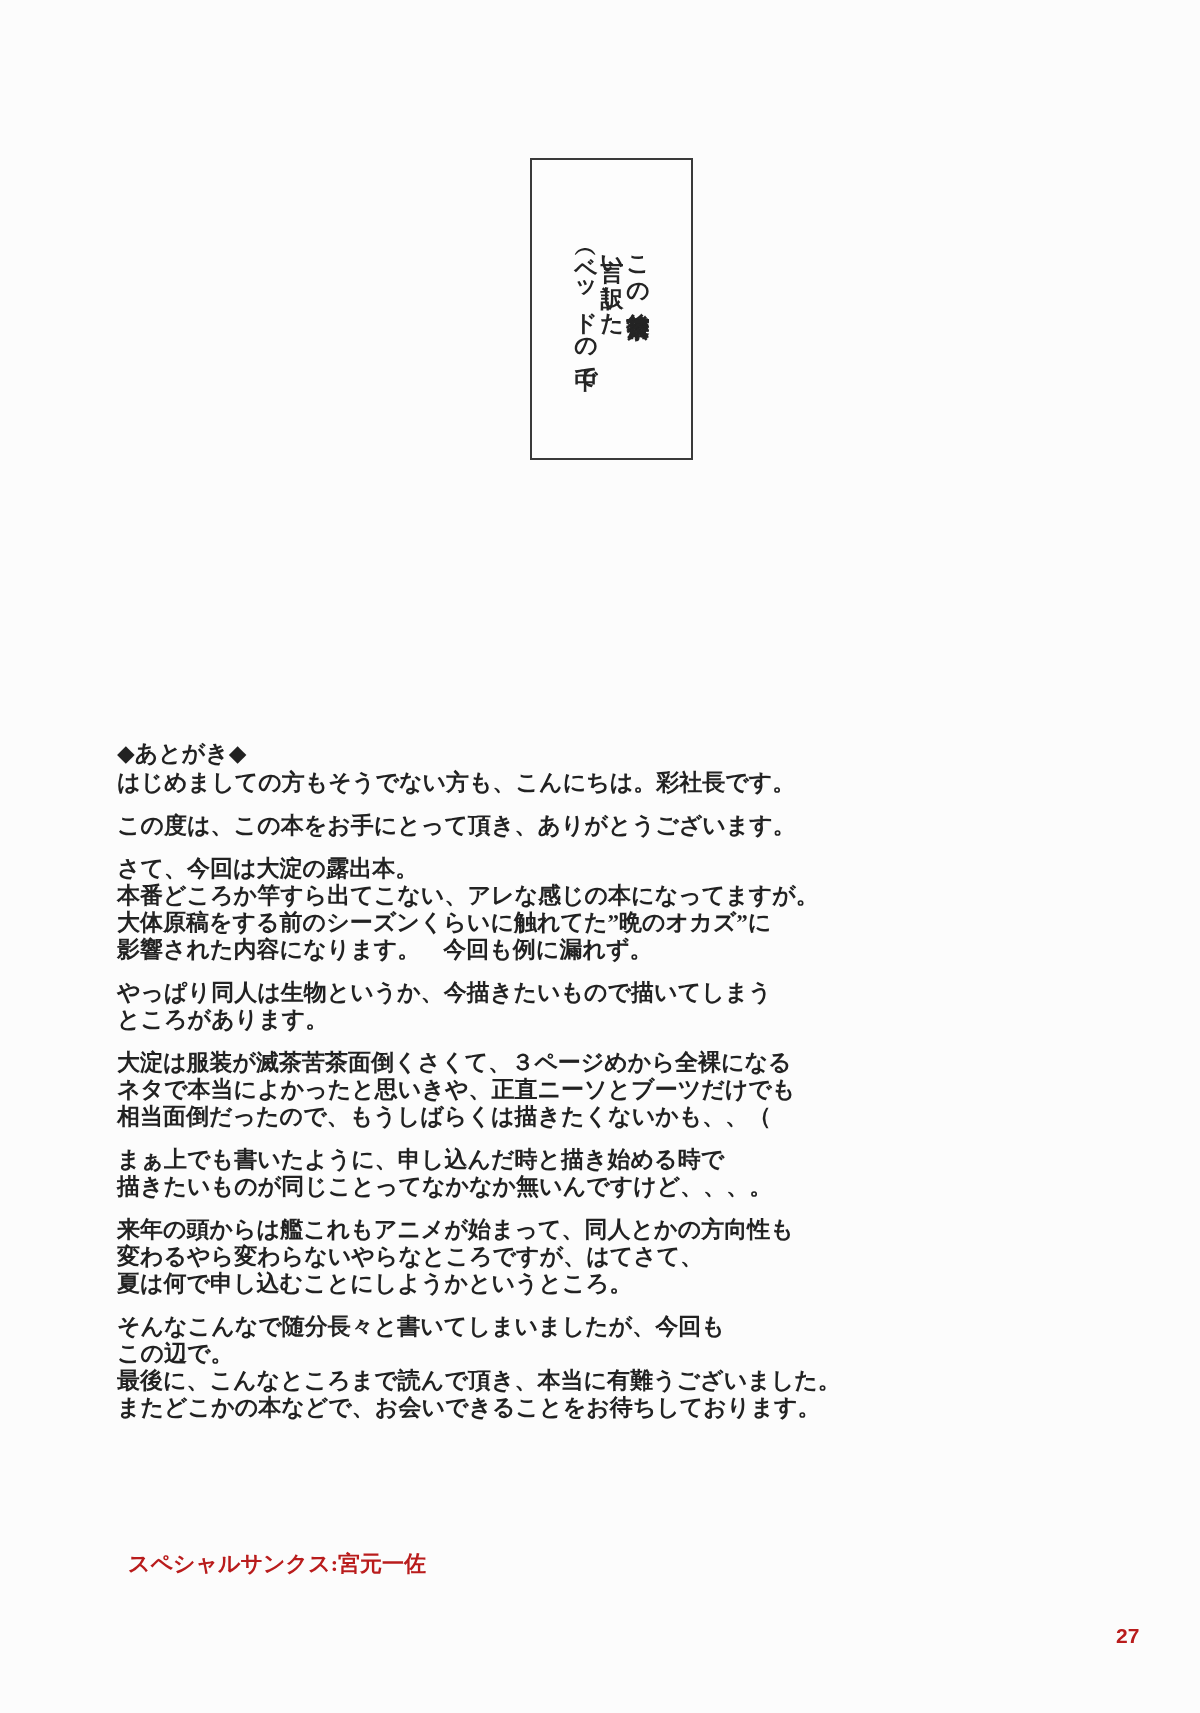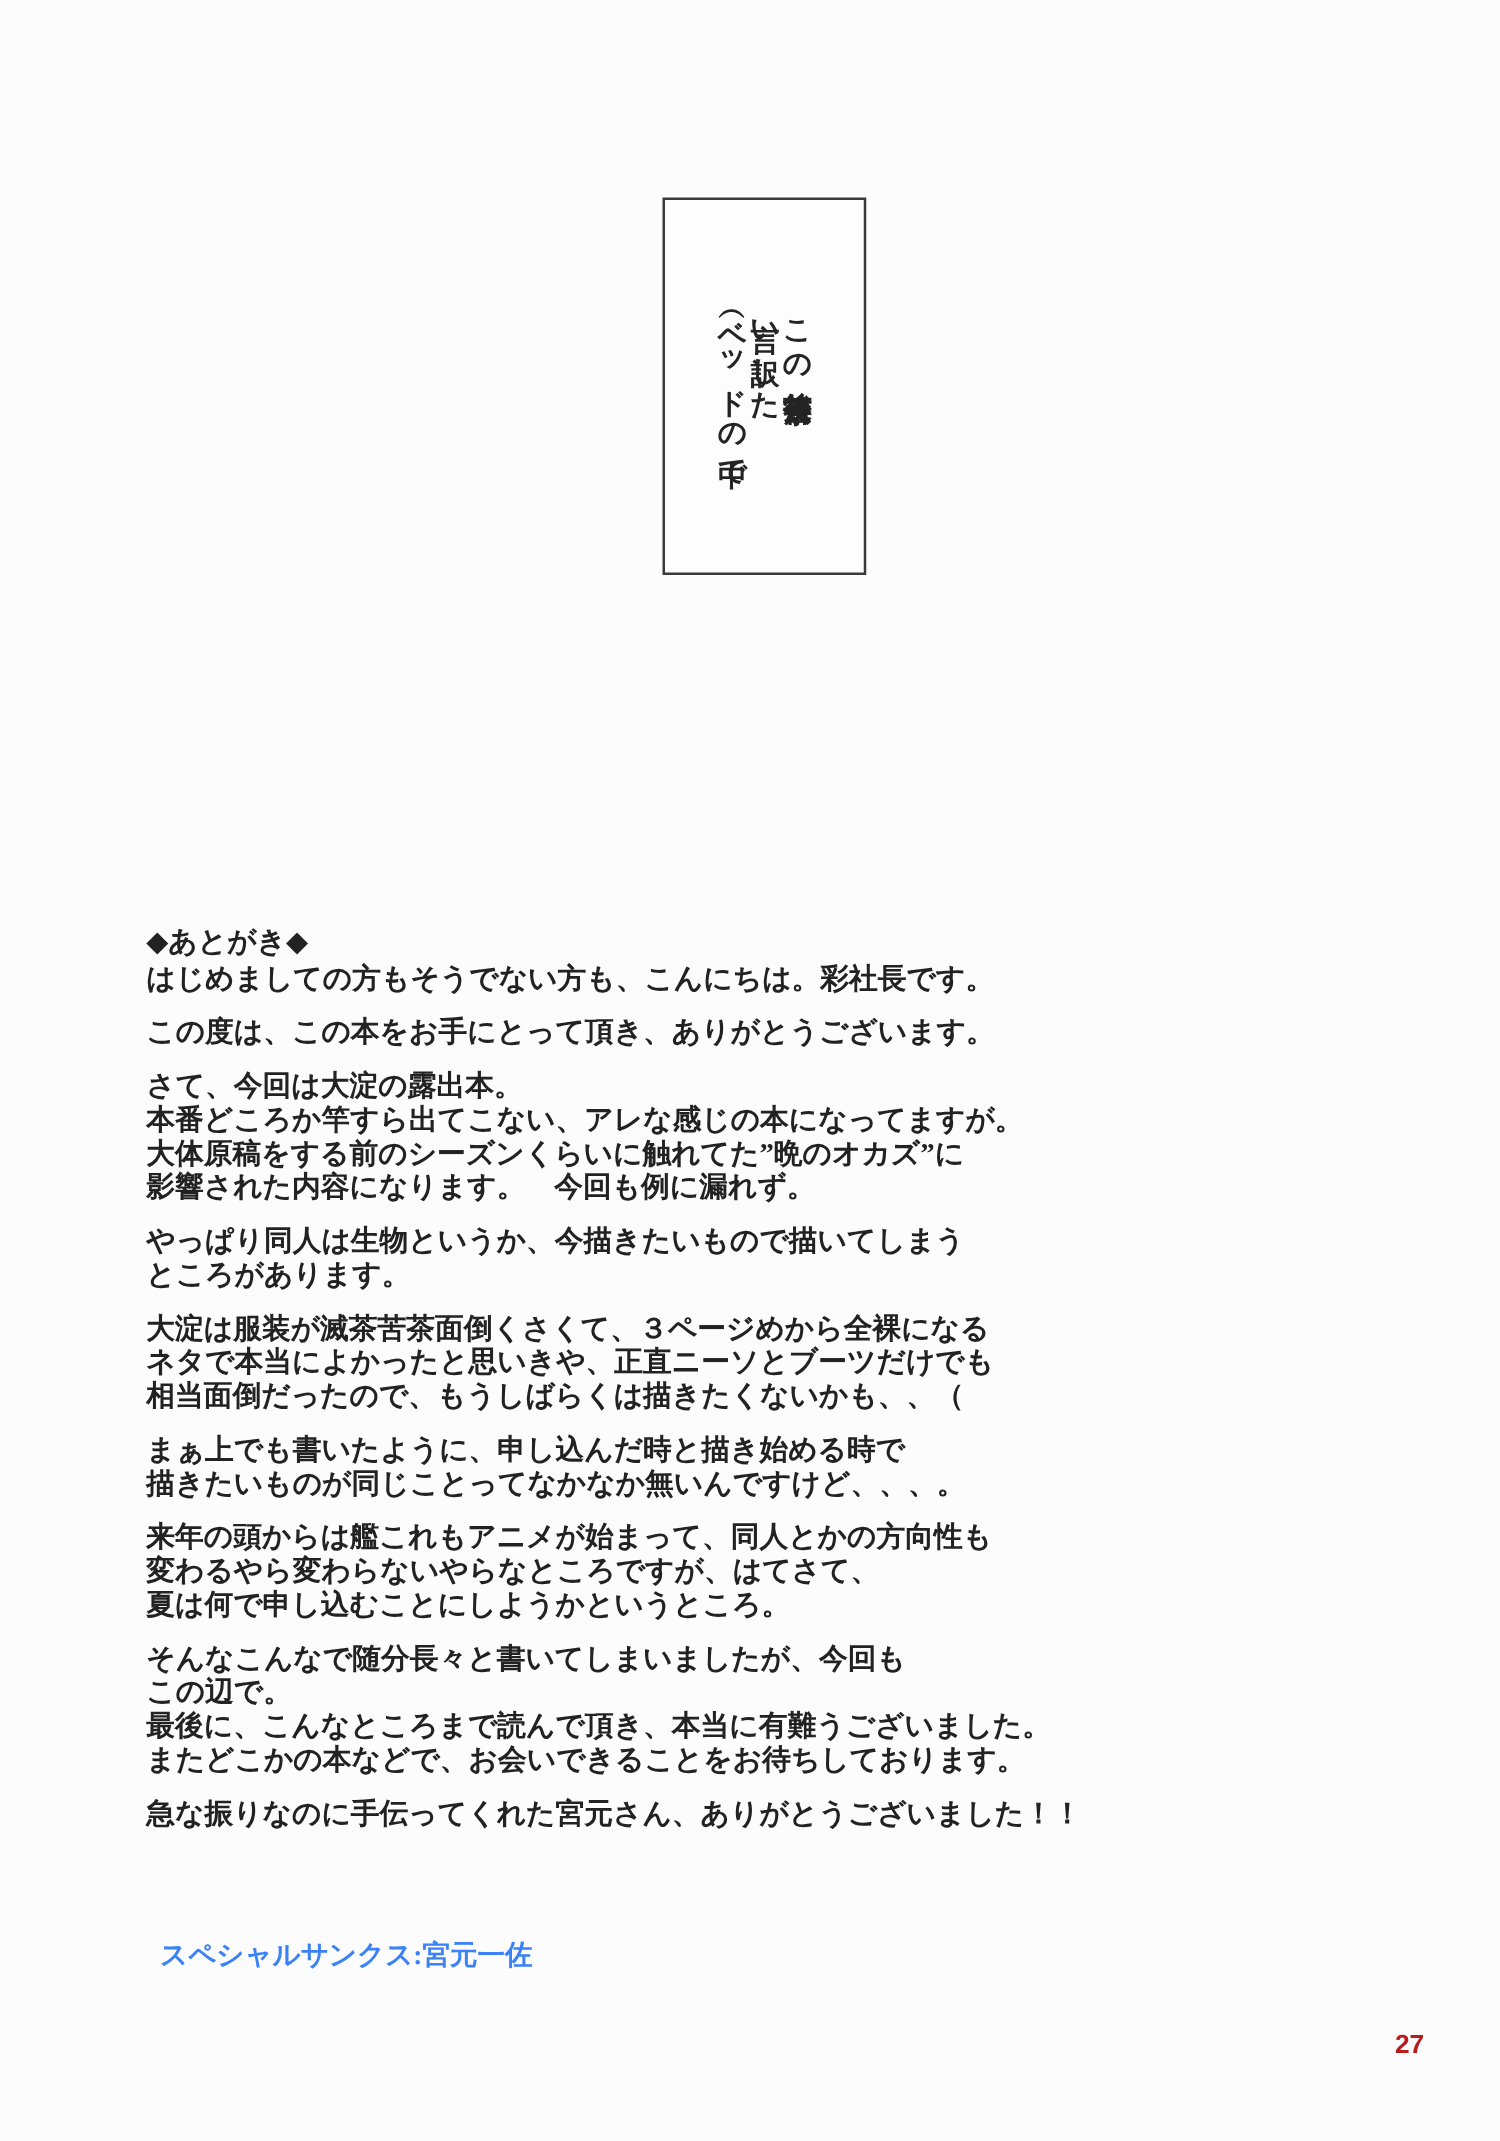--- a/index.html
+++ b/index.html
@@ -61,21 +61,21 @@
   .afterword p {
     margin: 0 0 16px 0;
     white-space: pre-line;
   }
   .special-thanks {
     position: absolute;
     left: 128px;
     top: 1549px;
     font-size: 22px;
     font-weight: 600;
-    color: #3b82f6;
+    color: #b91c1c;
   }
   .page-number {
     position: absolute;
     left: 1116px;
     top: 1624px;
     font-size: 21px;
     font-weight: 600;
     color: #b91c1c;
     font-family: "Liberation Sans", "DejaVu Sans", sans-serif;
   }
@@ -106,20 +106,19 @@
 相当面倒だったので、もうしばらくは描きたくないかも、、（</p>
     <p>まぁ上でも書いたように、申し込んだ時と描き始める時で
 描きたいものが同じことってなかなか無いんですけど、、、。</p>
     <p>来年の頭からは艦これもアニメが始まって、同人とかの方向性も
 変わるやら変わらないやらなところですが、はてさて、
 夏は何で申し込むことにしようかというところ。</p>
     <p>そんなこんなで随分長々と書いてしまいましたが、今回も
 この辺で。
 最後に、こんなところまで読んで頂き、本当に有難うございました。
 またどこかの本などで、お会いできることをお待ちしております。</p>
-    <p>急な振りなのに手伝ってくれた宮元さん、ありがとうございました！！</p>
   </section>
 
   <div class="special-thanks">スペシャルサンクス:宮元一佐</div>
 
   <div class="page-number">27</div>
 
 </div>
 
 </body></html>

